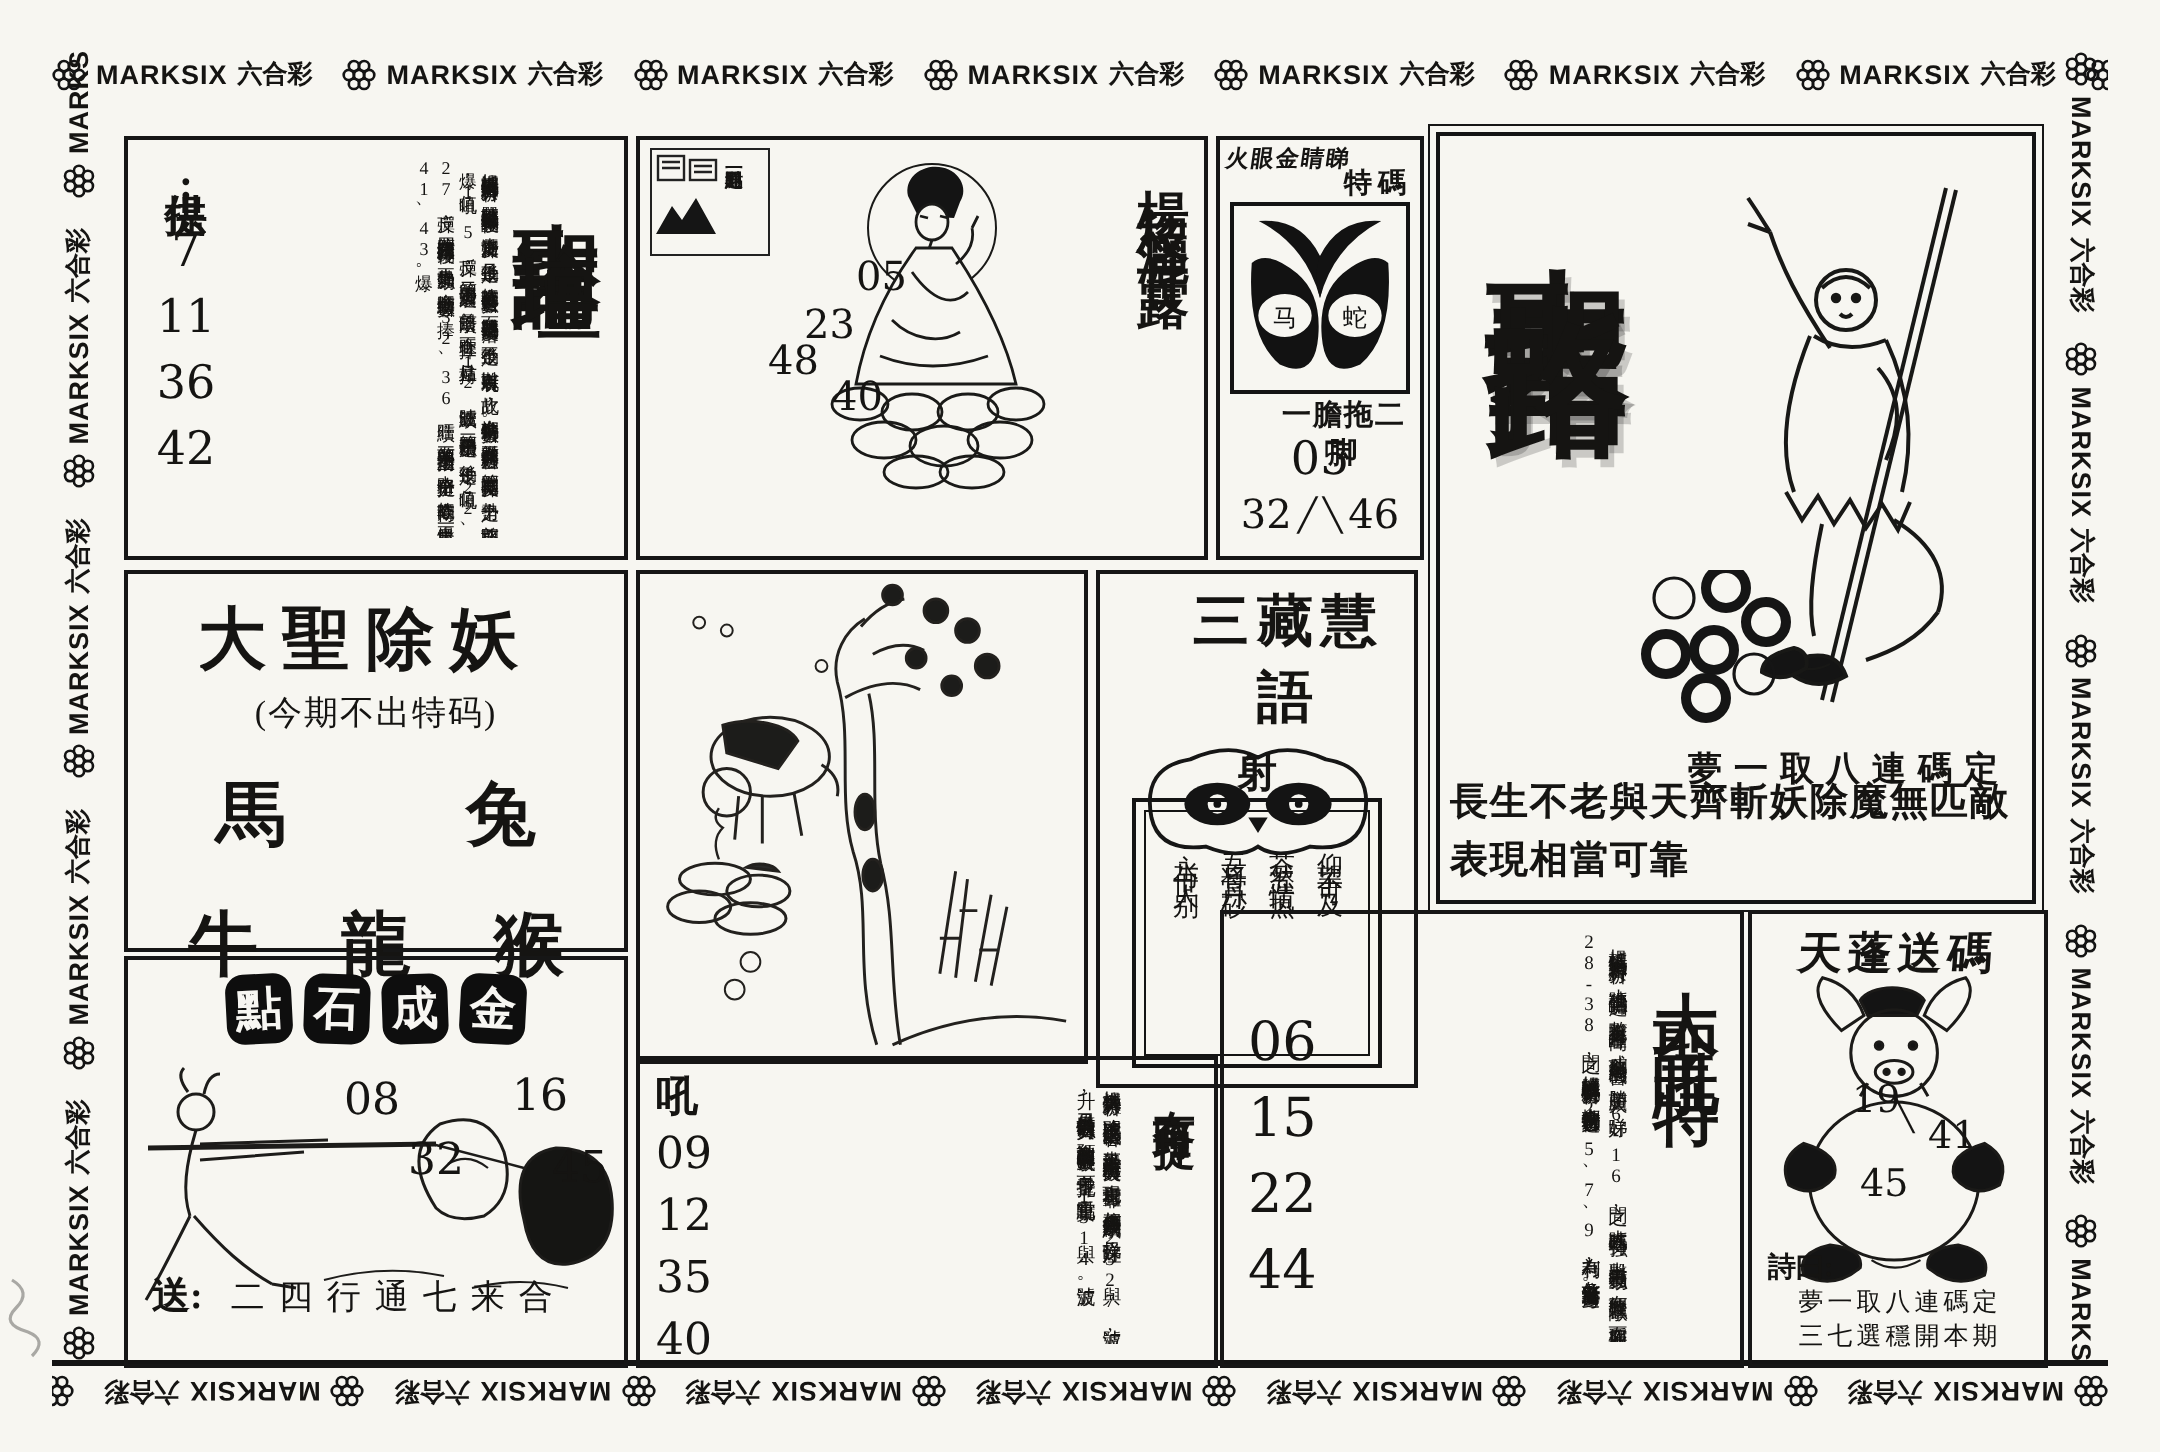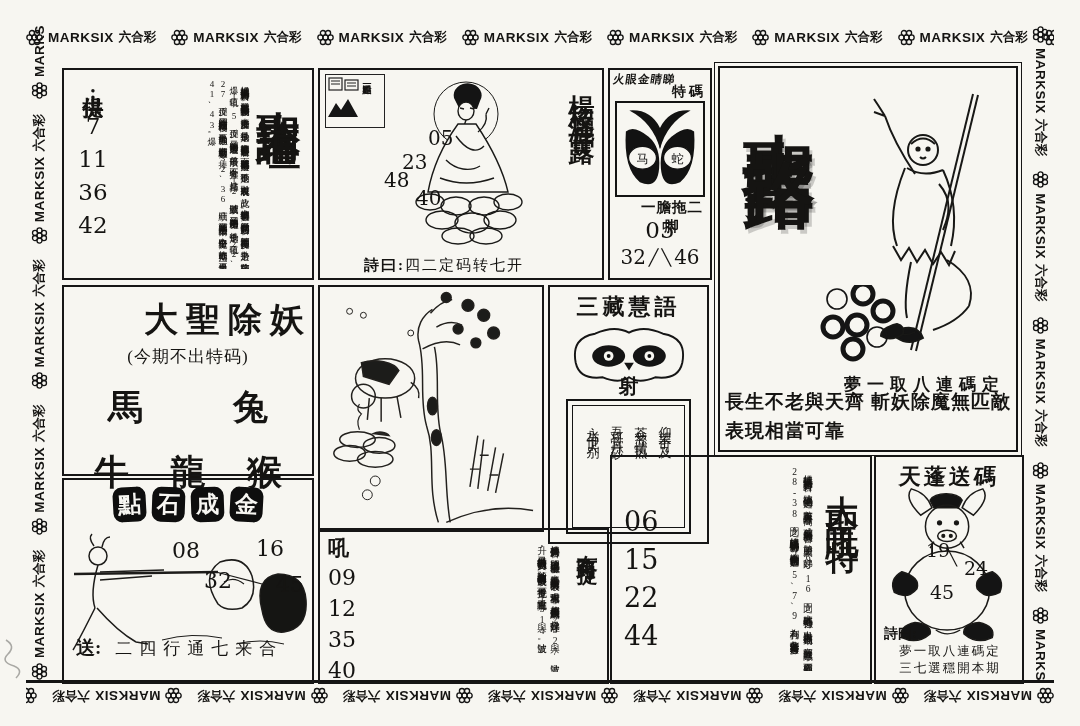--- a/index.html
+++ b/index.html
@@ -48,32 +48,32 @@
   .tm-sl{font-size:16px;}
   
   .b-zhilu{left:714px;top:62px;width:306px;height:392px;border-width:1.5px;}
   .zl-inner{position:absolute;inset:3px;border:2.5px solid #141414;pointer-events:none;}
   .zl-title{position:absolute;left:16px;top:12px;height:348px;writing-mode:vertical-rl;text-orientation:upright;
             font-size:72px;font-weight:900;letter-spacing:9px;text-shadow:3px 4px 0 rgba(0,0,0,.18);}
   .zl-monkey{position:absolute;left:112px;top:10px;}
   .zl-rings{position:absolute;left:104px;top:222px;}
   .zl-issue{position:absolute;right:16px;top:310px;font-size:17px;font-weight:bold;letter-spacing:6px;}
   .zl-coup{position:absolute;left:10px;right:10px;bottom:10px;}
-  .zl-coup .row{display:flex;justify-content:space-between;font-size:19px;font-weight:bold;letter-spacing:1px;line-height:29px;}
+  .zl-coup .row{display:flex;font-size:19px;font-weight:bold;letter-spacing:1px;line-height:29px;}
   
   .b-chuyao{left:62px;top:285px;width:248px;height:187px;}
-  .cy-title{text-align:right;font-size:34px;font-weight:bold;letter-spacing:8px;margin-top:10px;padding-left:35px;}
+  .cy-title{text-align:left;font-size:34px;font-weight:bold;letter-spacing:8px;margin-top:10px;padding-left:35px;}
   .cy-sub{text-align:center;font-size:17px;letter-spacing:1px;margin-top:2px;}
   .cy-r1{display:flex;justify-content:space-between;padding:0 44px;font-size:35px;font-weight:bold;margin-top:16px;}
   .cy-r2{display:flex;justify-content:space-between;padding:0 30px;font-size:35px;font-weight:bold;margin-top:18px;}
   
   .b-myst{left:318px;top:285px;width:222px;height:243px;}
   
   .b-sz{left:548px;top:285px;width:157px;height:255px;}
-  .sz-title{text-align:center;font-size:22px;font-weight:bold;letter-spacing:4px;margin-top:5px;}
+  .sz-title{text-align:center;font-size:28px;font-weight:bold;letter-spacing:4px;margin-top:5px;margin-left:32px;}
   .sz-owl{display:block;margin:2px auto 0;}
   .sz-char{position:absolute;left:0;right:0;top:86px;text-align:center;font-size:20px;font-weight:bold;}
   .sz-tab{position:absolute;left:16px;right:16px;top:112px;bottom:8px;border:2px solid #141414;}
   .sz-tab .in{position:absolute;inset:4px;border:1px solid #141414;display:flex;justify-content:center;}
   .sz-poem{writing-mode:vertical-rl;text-orientation:upright;font-size:13px;letter-spacing:5px;padding-top:10px;}
   .sz-poem div{line-height:24px;}
   
   .b-ds{left:62px;top:478px;width:248px;height:202px;}
   .ds-title{display:flex;justify-content:center;gap:6px;margin-top:7px;}
   .ds-title span{background:#0e0e0e;color:#f7f6f2;font-size:23px;font-weight:bold;padding:2px 5px;border-radius:9px;}
@@ -578,23 +578,20 @@
         <ellipse cx="118" cy="146" rx="16" ry="9"></ellipse>
         <ellipse cx="76" cy="162" rx="16" ry="8"></ellipse>
           <ellipse cx="104" cy="162" rx="16" ry="8"></ellipse>
       </g>
     </svg>
     <span class="gy-num num" style="left:108px;top:56px;">05</span>
     <span class="gy-num num" style="left:82px;top:80px;">23</span>
     <span class="gy-num num" style="left:64px;top:98px;text-align:center;">48</span>
     <span class="gy-num num" style="left:96px;top:116px;">40</span>
     <div class="gy-title">楊枝灑甘露</div>
-    <div class="gy-poem">
-      <b>詩曰:</b><span>四二定码转七开</span>
-    </div>
   </div>
 
   <div class="box b-tema">
     <div class="tm-h1">火眼金睛睇</div>
     <div class="tm-h2">特碼</div>
     <div class="tm-frame">
       <svg width="84" height="84" viewBox="0 0 86 96">
         <path d="M8,4 Q32,2 43,24 Q47,34 43,48 Q35,18 8,4 Z" fill="#121212"></path>
         <path d="M78,4 Q54,2 43,24 Q39,34 43,48 Q51,18 78,4 Z" fill="#121212"></path>
         <path d="M4,28 Q1,70 20,86 Q40,95 42,70 Q44,46 30,34 Q13,20 4,28 Z" fill="#121212"></path>
@@ -809,21 +806,21 @@
         <ellipse cx="64" cy="110" rx="45" ry="42"></ellipse>
         <path d="M16,90 q-14,8 -8,22 q14,8 24,-4 q4,-12 -16,-18 z" fill="#141414"></path>
         <path d="M112,90 q14,8 8,22 q-14,8 -24,-4 q-4,-12 16,-18 z" fill="#141414"></path>
         <path d="M30,144 q-18,4 -14,16 q16,8 30,-4 q2,-10 -16,-12 z" fill="#141414"></path>
         <path d="M98,144 q18,4 14,16 q-16,8 -30,-4 q-2,-10 16,-12 z" fill="#141414"></path>
         <path d="M52,152 q12,8 26,0" stroke-width="1.2"></path>
       </g>
     </svg>
     <span class="tp-num num" style="left:50px;top:82px;">19</span>
     <span class="tp-num num" style="left:72px;top:92px;font-size:15px;">╲</span>
-    <span class="tp-num num" style="left:88px;top:100px;">24</span>
+    <span class="tp-num num" style="left:88px;top:100px;">41</span>
     <span class="tp-num num" style="left:54px;top:124px;">45</span>
     <div class="tp-poem">
       <div class="lab">詩曰:</div>
       <div class="l">夢一取八連碼定</div>
       <div class="l">三七選穩開本期</div>
     </div>
   </div>
 
   <svg class="scribble" width="24" height="44" viewBox="0 0 24 44">
     <path d="M6,4 q10,6 2,14 q-8,8 6,12 q10,4 2,12" fill="none" stroke="#6a6a66" stroke-width="1.6"></path>

